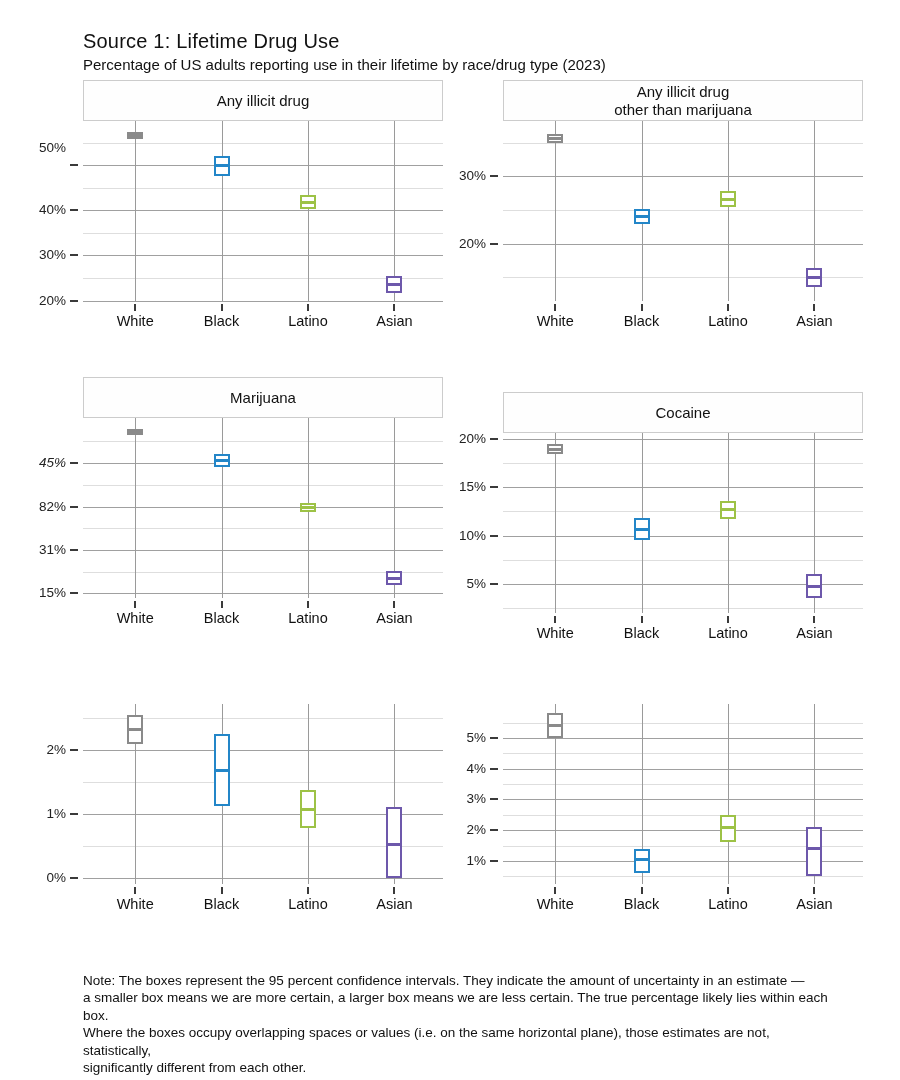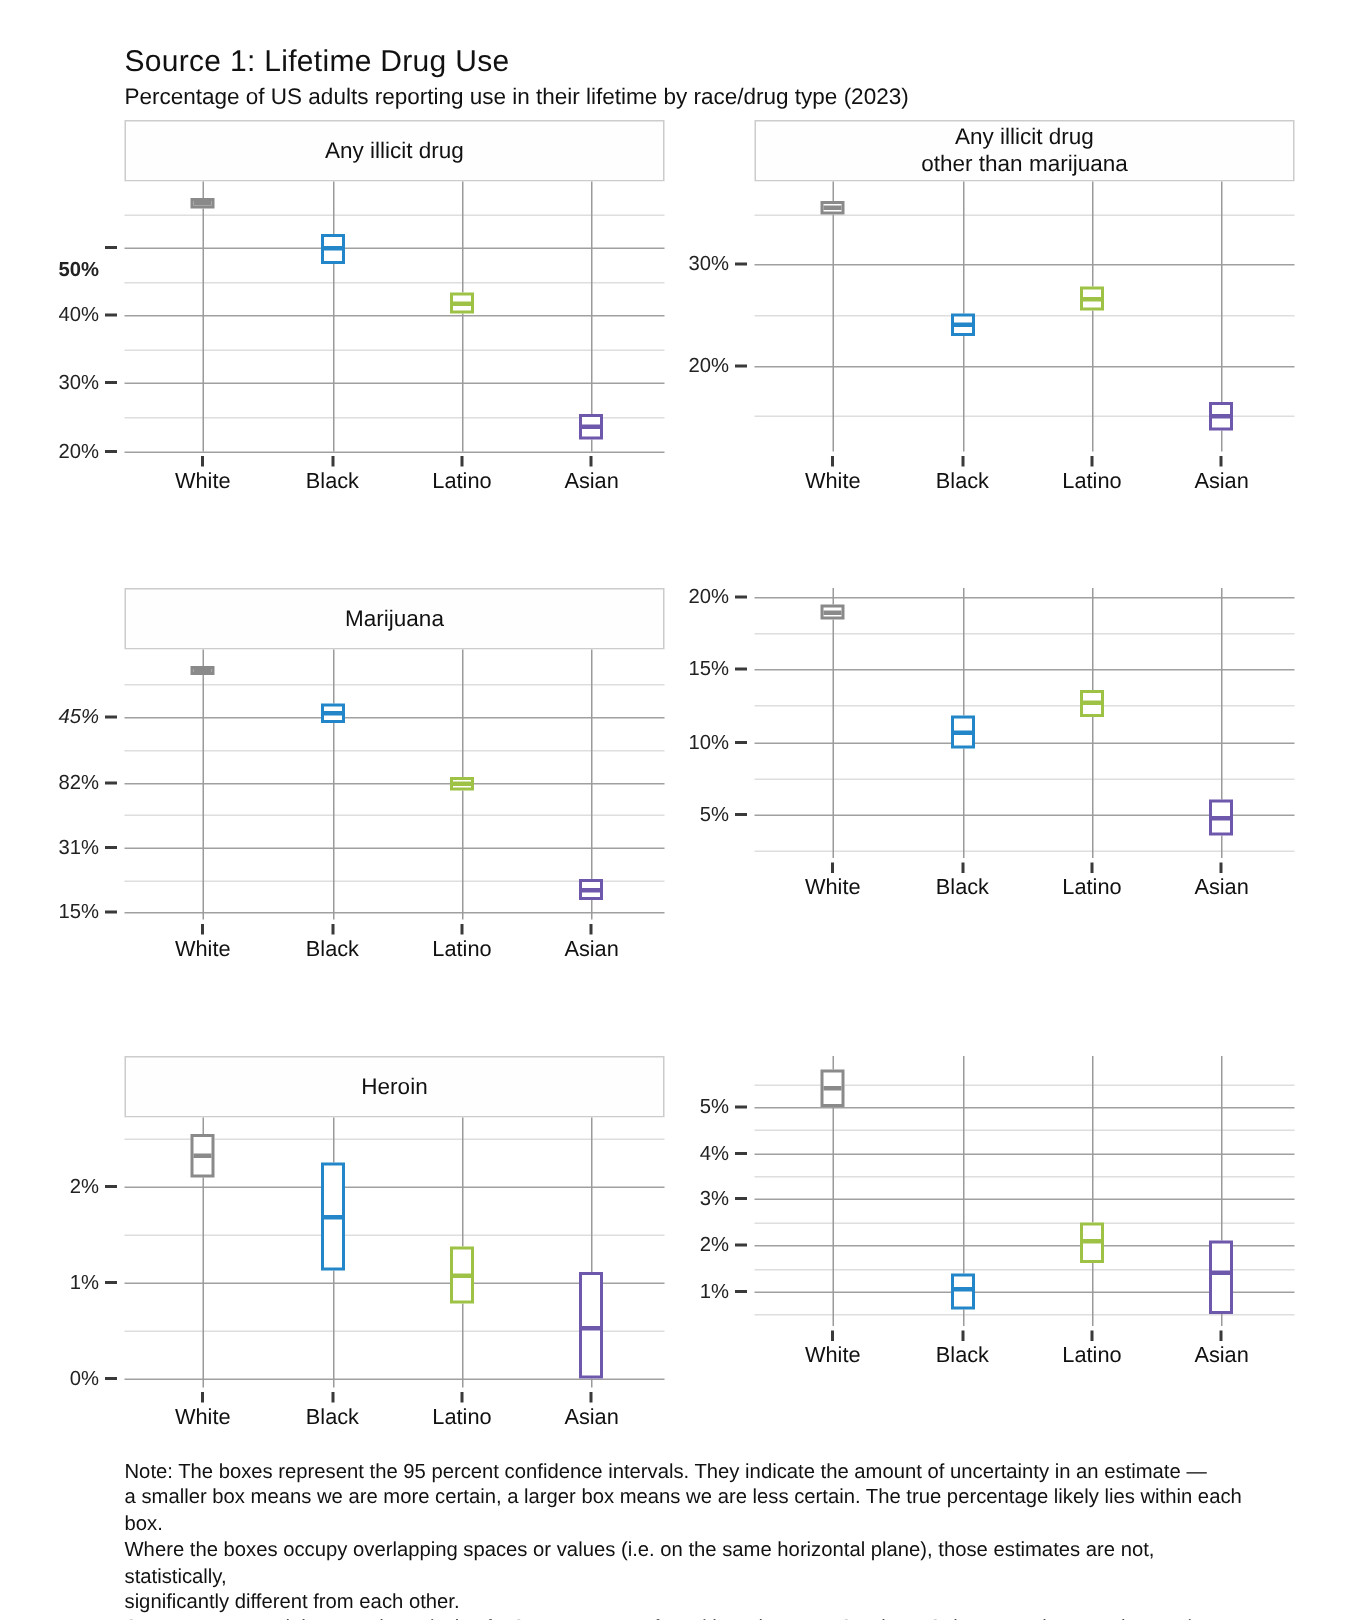--- a/index.html
+++ b/index.html
@@ -11,21 +11,21 @@
   .fig-title{
     position:absolute;left:83px;top:30px;margin:0;
     font-size:20px;font-weight:500;letter-spacing:.2px;color:#111;
   }
   .fig-subtitle{
     position:absolute;left:83px;top:56px;margin:0;
     font-size:15px;font-weight:400;color:#111;
   }
   .panel{position:absolute;width:360px;}
   .p0{left:83px;top:80px;}  .p1{left:503px;top:80px;}
-  .p2{left:83px;top:392px;} .p3{left:503px;top:392px;}
+  .p2{left:83px;top:377px;} .p3{left:503px;top:392px;}
   .p4{left:83px;top:704px;} .p5{left:503px;top:704px;}
   .panel-title{
     box-sizing:border-box;width:360px;height:41px;
     border:1px solid #cccccc;background:#fefefe;
     display:flex;align-items:center;justify-content:center;
     text-align:center;font-size:15px;line-height:18px;color:#111;
     white-space:pre-line;
   }
   .plot{position:relative;width:360px;height:180px;background:#fff;}
   .grid{position:absolute;left:0;width:100%;height:1px;}
@@ -70,21 +70,21 @@
       <div class="ytick" style="top: 178.5px;"></div>
       <div class="ylabel" style="top: 171.5px;">20%</div>
       <div class="grid major" style="top: 134.4px;"></div>
       <div class="ytick" style="top: 133.4px;"></div>
       <div class="ylabel" style="top: 126.4px;">30%</div>
       <div class="grid major" style="top: 89.3px;"></div>
       <div class="ytick" style="top: 88.3px;"></div>
       <div class="ylabel" style="top: 81.3px;">40%</div>
       <div class="grid major" style="top: 44.2px;"></div>
       <div class="ytick" style="top: 43.2px;"></div>
-      <div class="ylabel" style="top: 51px; font-weight: bold;">50%</div>
+      <div class="ylabel" style="top: 19px;">50%</div>
       <div class="vgrid" style="left: 52.2px;"></div>
       <div class="xtick" style="left: 51.2px; top: 183px;"></div>
       <div class="xlabel" style="left: 10.2px; top: 192px;">White</div>
       <div class="box" style="left: 44.2px; top: 11.3px; height: 7.2px; border-color: rgb(138, 138, 138);">
         <div class="median" style="top: 0.1px; background: rgb(138, 138, 138);"></div>
       </div>
       <div class="vgrid" style="left: 138.6px;"></div>
       <div class="xtick" style="left: 137.6px; top: 183px;"></div>
       <div class="xlabel" style="left: 96.6px; top: 192px;">Black</div>
       <div class="box" style="left: 130.6px; top: 35.2px; height: 19.4px; border-color: rgb(35, 134, 200);">
@@ -185,20 +185,21 @@
       <div class="vgrid" style="left: 311.4px;"></div>
       <div class="xtick" style="left: 310.4px; top: 183px;"></div>
       <div class="xlabel" style="left: 269.4px; top: 192px;">Asian</div>
       <div class="box" style="left: 303.4px; top: 153.1px; height: 14.3px; border-color: rgb(109, 88, 171);">
         <div class="median" style="top: 3.9px; background: rgb(109, 88, 171);"></div>
       </div>
     </div>
 </section>
 
 <section class="panel p3">
+  <div class="panel-title">Cocaine</div>
   <div class="plot">
       <div class="grid minor" style="top: 175.2px;"></div>
       <div class="grid minor" style="top: 126.8px;"></div>
       <div class="grid minor" style="top: 78.4px;"></div>
       <div class="grid minor" style="top: 30px;"></div>
       <div class="grid major" style="top: 151px;"></div>
       <div class="ytick" style="top: 150px;"></div>
       <div class="ylabel" style="top: 143px;">5%</div>
       <div class="grid major" style="top: 102.6px;"></div>
       <div class="ytick" style="top: 101.6px;"></div>
@@ -230,21 +231,20 @@
       <div class="vgrid" style="left: 311.4px;"></div>
       <div class="xtick" style="left: 310.4px; top: 183px;"></div>
       <div class="xlabel" style="left: 269.4px; top: 192px;">Asian</div>
       <div class="box" style="left: 303.4px; top: 141.3px; height: 24.2px; border-color: rgb(109, 88, 171);">
         <div class="median" style="top: 9.1px; background: rgb(109, 88, 171);"></div>
       </div>
     </div>
 </section>
 
 <section class="panel p4">
-  <div class="panel-title">Heroin</div>
   <div class="plot">
       <div class="grid minor" style="top: 141.7px;"></div>
       <div class="grid minor" style="top: 77.9px;"></div>
       <div class="grid minor" style="top: 14px;"></div>
       <div class="grid major" style="top: 173.6px;"></div>
       <div class="ytick" style="top: 172.6px;"></div>
       <div class="ylabel" style="top: 165.6px;">0%</div>
       <div class="grid major" style="top: 109.8px;"></div>
       <div class="ytick" style="top: 108.8px;"></div>
       <div class="ylabel" style="top: 101.8px;">1%</div>

